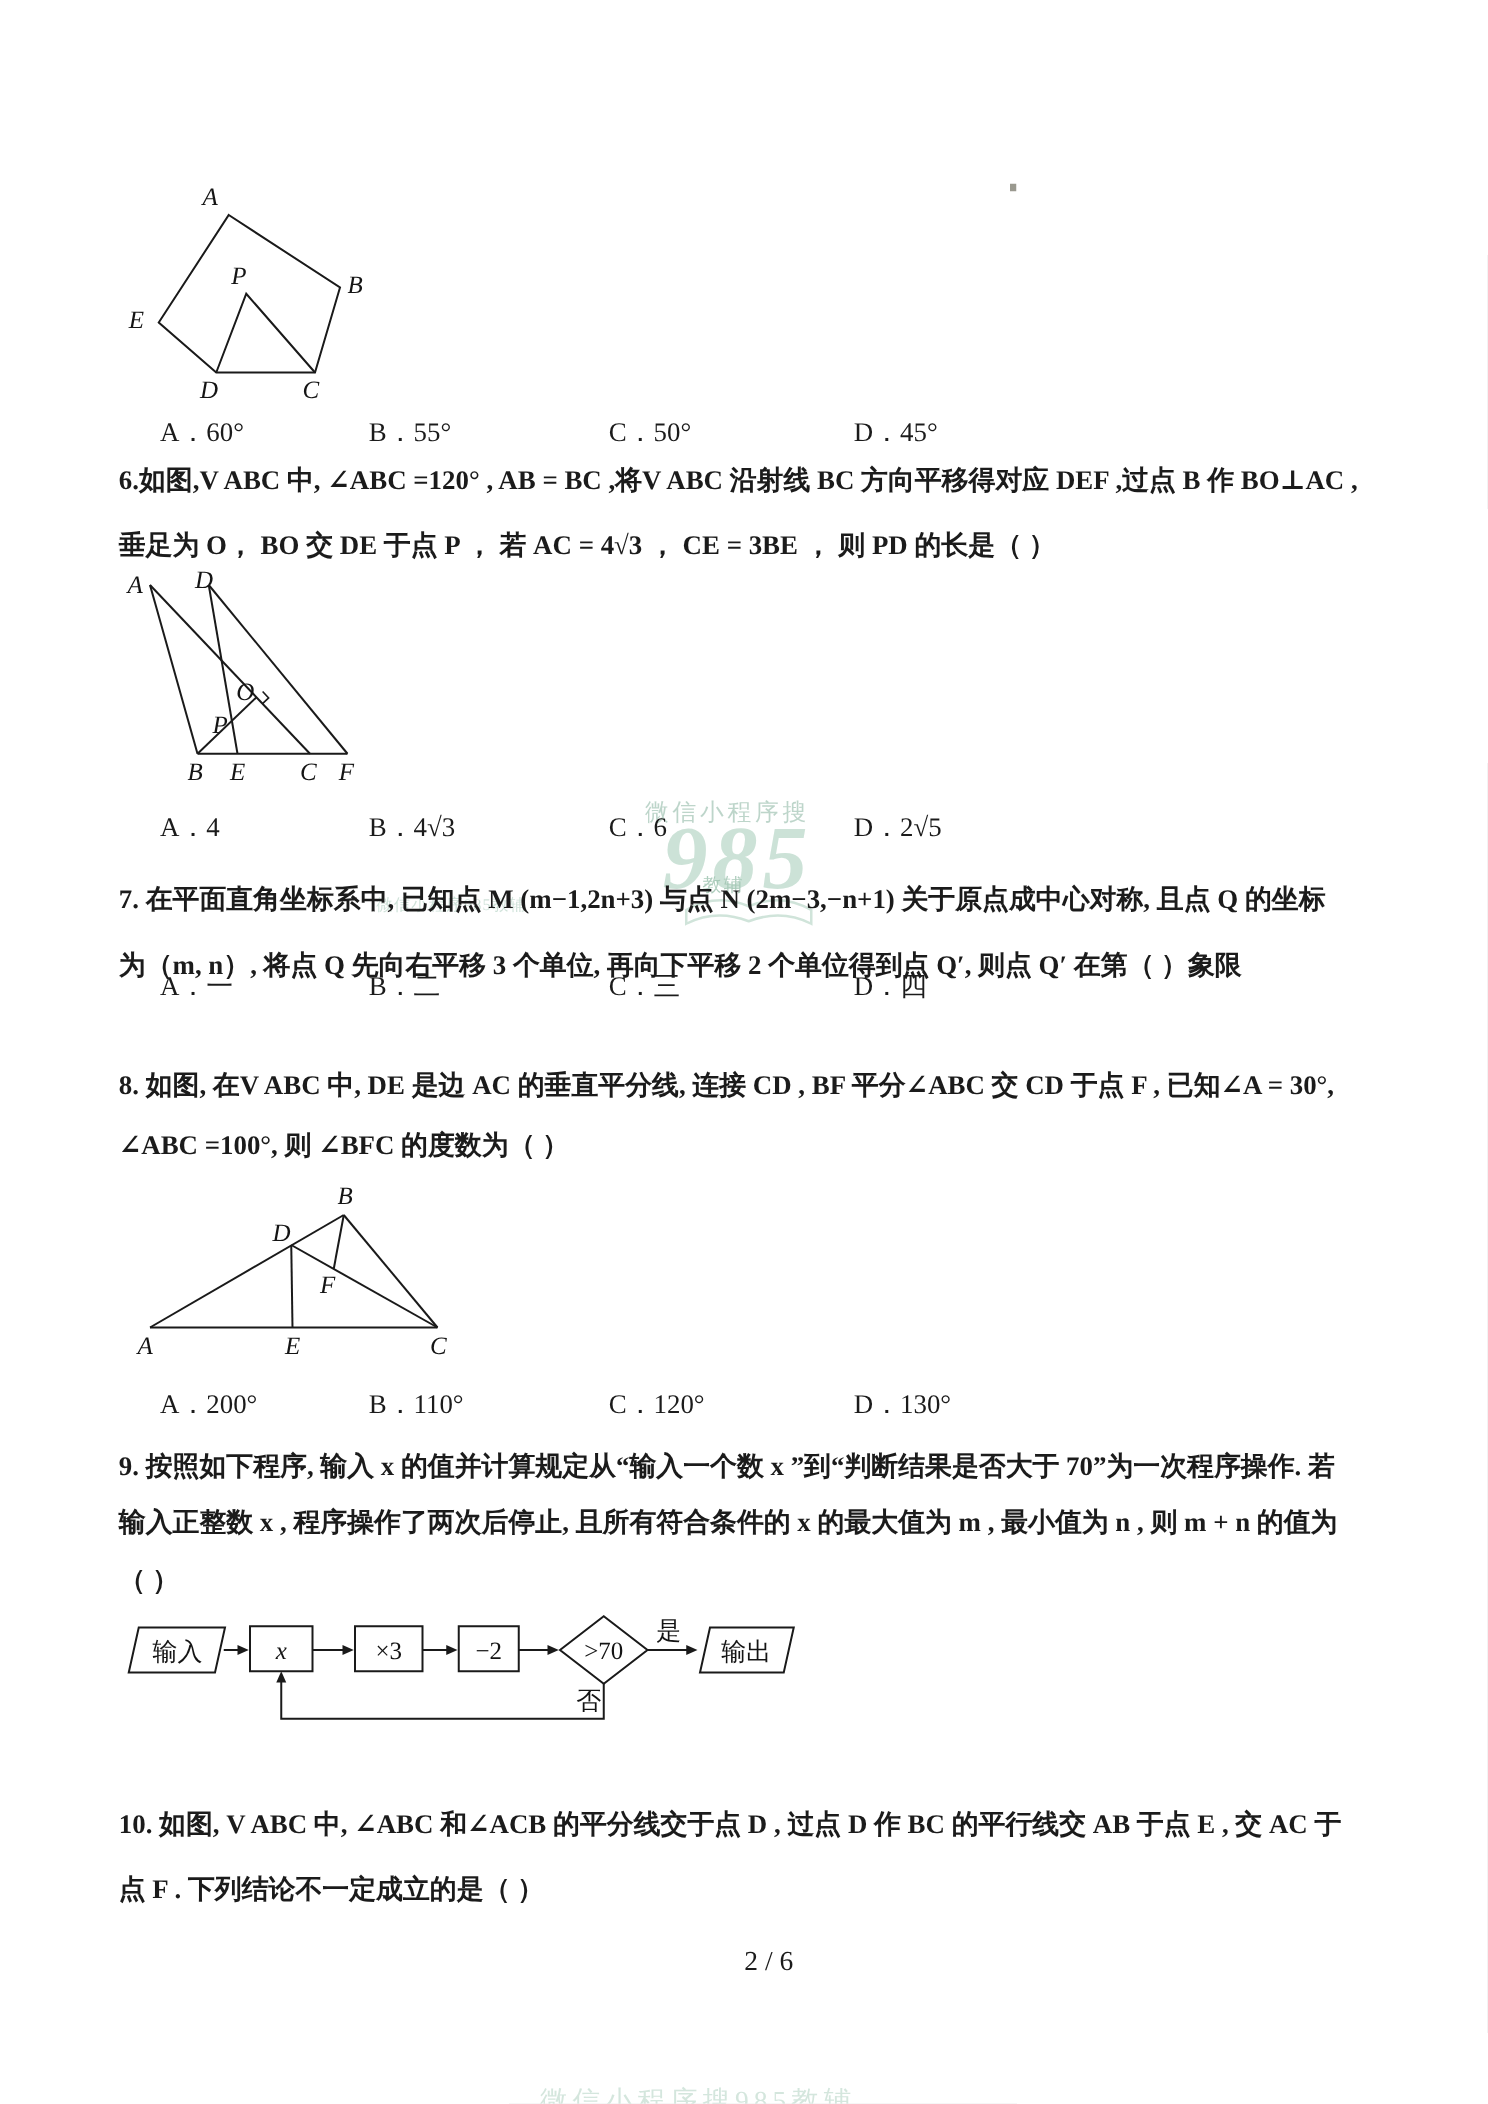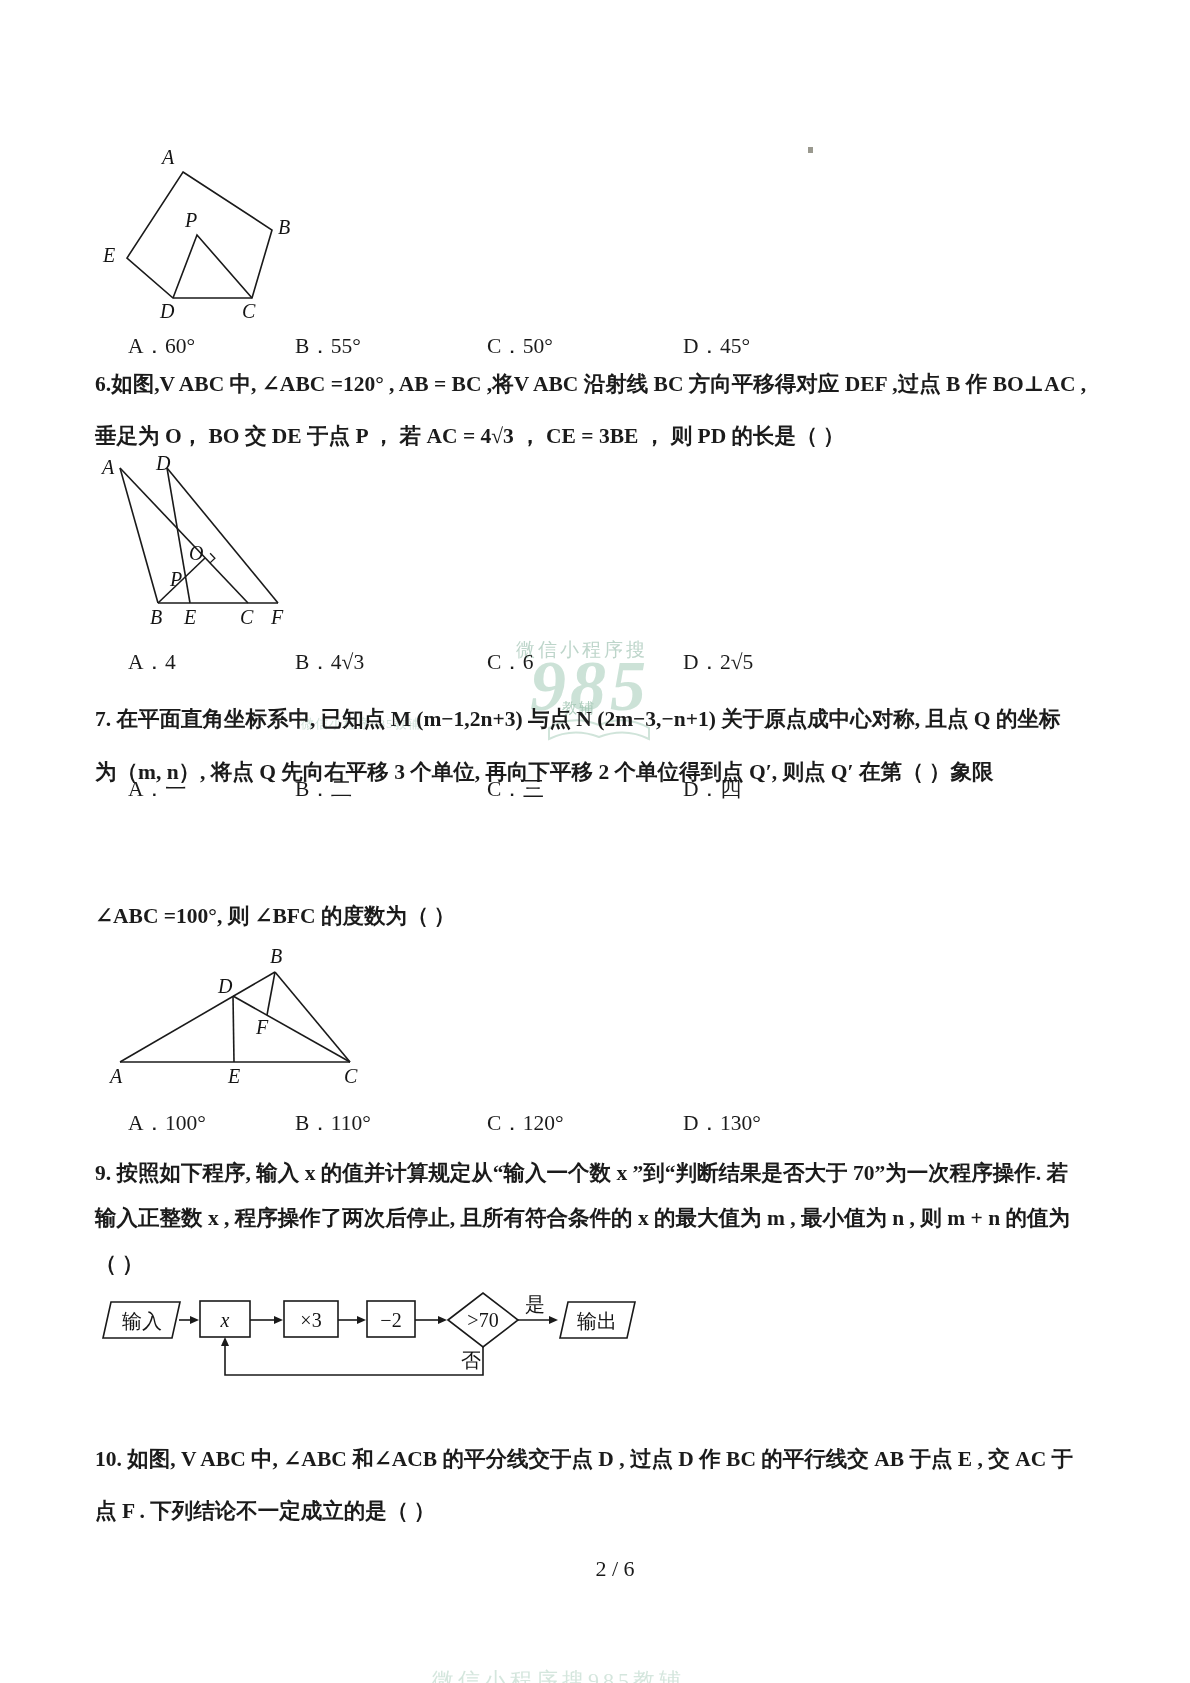--- a/index.html
+++ b/index.html
@@ -93,39 +93,40 @@
   <div class="tline" style="left:95px;top:704px">7. 在平面直角坐标系中, 已知点 M (m−1,2n+3) 与点 N (2m−3,−n+1) 关于原点成中心对称, 且点 Q 的坐标</div>
   <div class="tline" style="left:95px;top:757px">为（m, n）, 将点 Q 先向右平移 3 个单位, 再向下平移 2 个单位得到点 Q′, 则点 Q′ 在第（  ）象限</div>
 
   <div class="optrow" style="top:774px">
     <span style="left:128px">A．一</span>
     <span style="left:295px">B．二</span>
     <span style="left:487px">C．三</span>
     <span style="left:683px">D．四</span>
   </div>
 
+  <div class="tline" style="left:95px;top:853px">8. 如图, 在V ABC 中, DE 是边 AC 的垂直平分线, 连接 CD , BF 平分∠ABC 交 CD 于点 F , 已知∠A = 30°,</div>
   <div class="tline" style="left:95px;top:901px">∠ABC =100°, 则 ∠BFC 的度数为（  ）</div>
 
   <svg class="fig" style="left:100px;top:945px" width="270" height="145" viewBox="0 0 270 145">
     <line class="ln" x1="20" y1="117" x2="250" y2="117"></line>
     <line class="ln" x1="20" y1="117" x2="175" y2="27"></line>
     <line class="ln" x1="175" y1="27" x2="250" y2="117"></line>
     <line class="ln" x1="133" y1="51" x2="134" y2="117"></line>
     <line class="ln" x1="133" y1="51" x2="250" y2="117"></line>
     <line class="ln" x1="175" y1="27" x2="167" y2="70"></line>
     <text class="lbl" x="10" y="138">A</text>
     <text class="lbl" x="128" y="138">E</text>
     <text class="lbl" x="244" y="138">C</text>
     <text class="lbl" x="170" y="18">B</text>
     <text class="lbl" x="118" y="48">D</text>
     <text class="lbl" x="156" y="89">F</text>
   </svg>
 
   <div class="optrow" style="top:1108px">
-    <span style="left:128px">A．100°</span>
+    <span style="left:128px">A．200°</span>
     <span style="left:295px">B．110°</span>
     <span style="left:487px">C．120°</span>
     <span style="left:683px">D．130°</span>
   </div>
 
   <div class="tline" style="left:95px;top:1158px">9. 按照如下程序, 输入 x 的值并计算规定从“输入一个数 x ”到“判断结果是否大于 70”为一次程序操作. 若</div>
   <div class="tline" style="left:95px;top:1203px">输入正整数 x , 程序操作了两次后停止, 且所有符合条件的 x 的最大值为 m , 最小值为 n , 则 m + n 的值为</div>
   <div class="tline" style="left:95px;top:1249px">（  ）</div>
 
   <svg class="fig" style="left:95px;top:1288px" width="560" height="100" viewBox="0 0 560 100">

